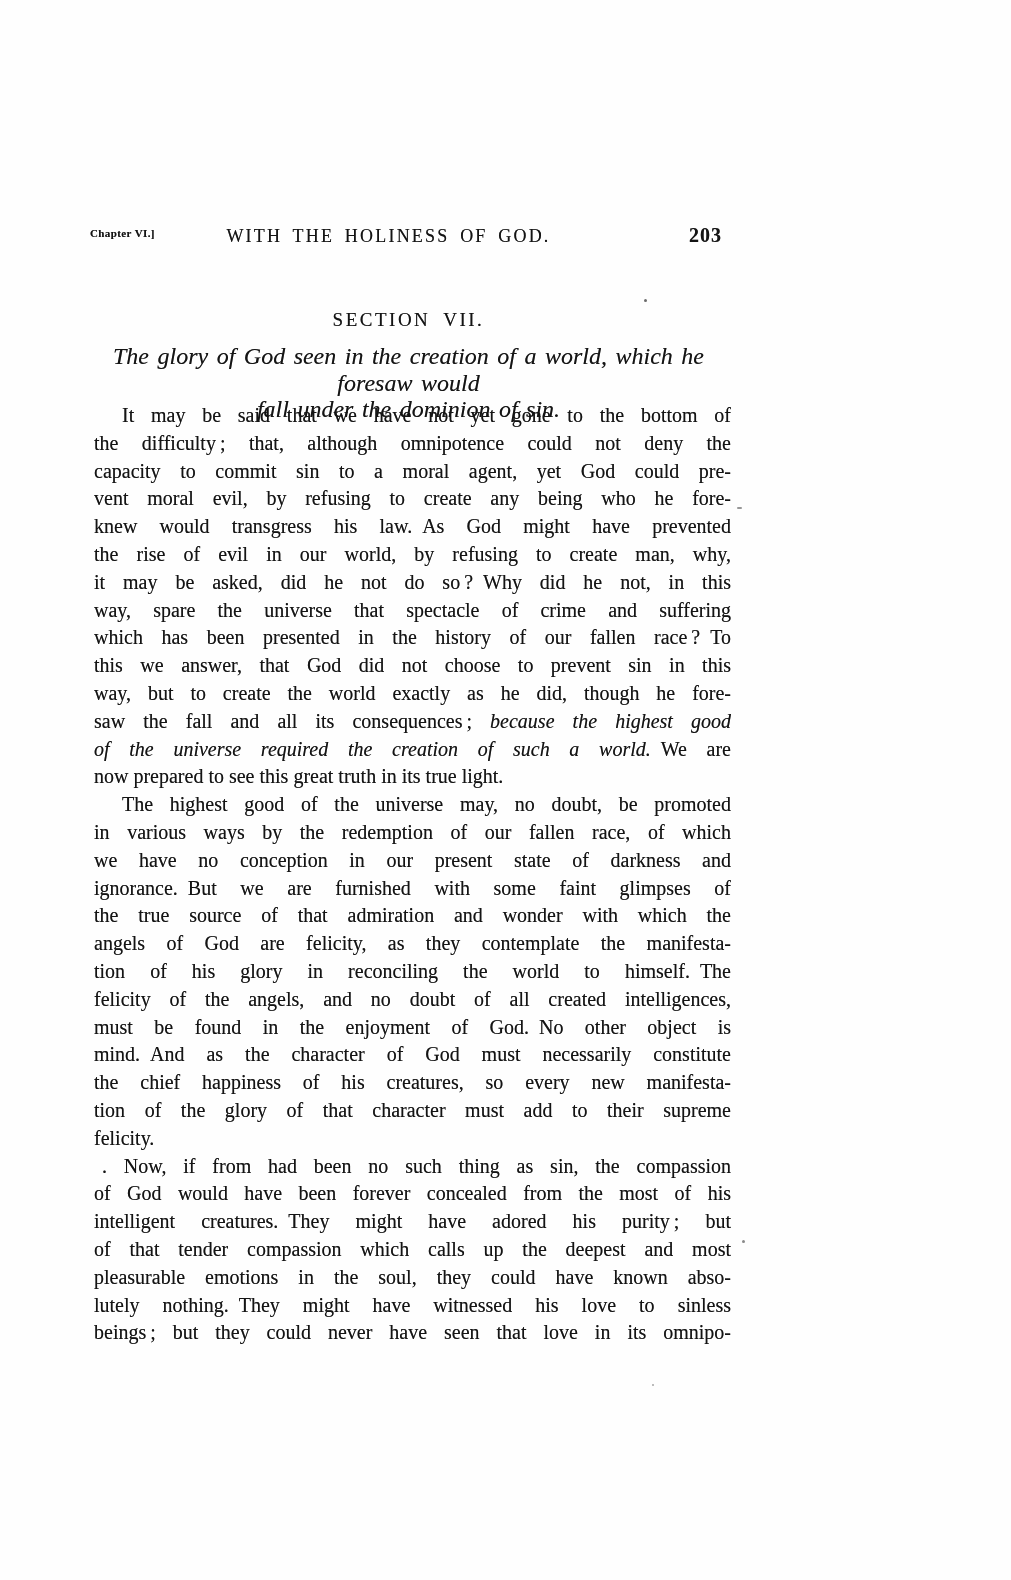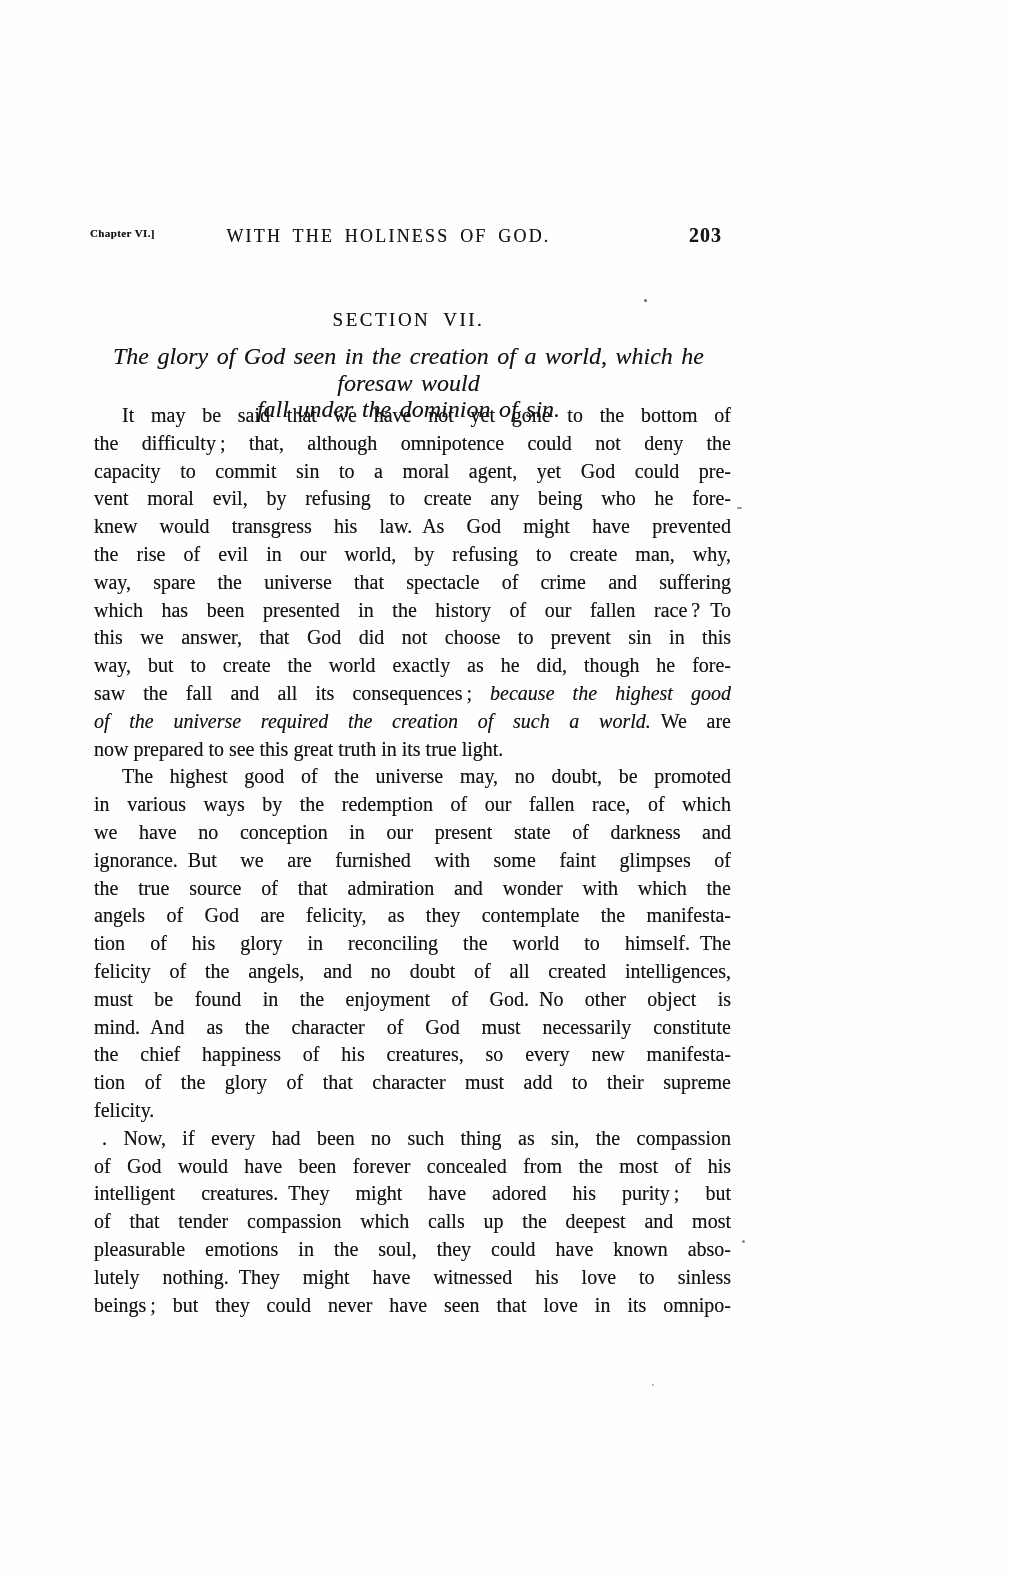--- a/index.html
+++ b/index.html
@@ -134,20 +134,21 @@
 
     <div class="page-body">
 
     <div class="paragraph">
           <div class="line" style="text-indent: 28px;"><span>It may be said that we have not yet gone to the bottom of</span></div>
           <div class="line"><span>the difficulty ; that, although omnipotence could not deny the</span></div>
           <div class="line"><span>capacity to commit sin to a moral agent, yet God could pre-</span></div>
           <div class="line"><span>vent moral evil, by refusing to create any being who he fore-</span></div>
           <div class="line"><span>knew would transgress his law. As God might have prevented</span></div>
           <div class="line"><span>the rise of evil in our world, by refusing to create man, why,</span></div>
+          <div class="line"><span>it may be asked, did he not do so ? Why did he not, in this</span></div>
           <div class="line"><span>way, spare the universe that spectacle of crime and suffering</span></div>
           <div class="line"><span>which has been presented in the history of our fallen race ? To</span></div>
           <div class="line"><span>this we answer, that God did not choose to prevent sin in this</span></div>
           <div class="line"><span>way, but to create the world exactly as he did, though he fore-</span></div>
           <div class="line"><span>saw the fall and all its consequences ; </span><i>because the highest good</i></div>
           <div class="line"><i>of the universe required the creation of such a world.</i><span> We are</span></div>
           <div class="line last"><span>now prepared to see this great truth in its true light.</span></div>
         </div>
         <div class="paragraph">
           <div class="line" style="text-indent: 28px;"><span>The highest good of the universe may, no doubt, be promoted</span></div>
@@ -158,21 +159,21 @@
           <div class="line"><span>angels of God are felicity, as they contemplate the manifesta-</span></div>
           <div class="line"><span>tion of his glory in reconciling the world to himself. The</span></div>
           <div class="line"><span>felicity of the angels, and no doubt of all created intelligences,</span></div>
           <div class="line"><span>must be found in the enjoyment of God. No other object is</span></div>
           <div class="line"><span>mind. And as the character of God must necessarily constitute</span></div>
           <div class="line"><span>the chief happiness of his creatures, so every new manifesta-</span></div>
           <div class="line"><span>tion of the glory of that character must add to their supreme</span></div>
           <div class="line last"><span>felicity.</span></div>
         </div>
         <div class="paragraph">
-          <div class="line" style="text-indent: 8px;"><span>. Now, if every had been no such thing as sin, the compassion</span></div>
+          <div class="line" style="text-indent: 8px;"><span>. Now, if from had been no such thing as sin, the compassion</span></div>
           <div class="line"><span>of God would have been forever concealed from the most of his</span></div>
           <div class="line"><span>intelligent creatures. They might have adored his purity ; but</span></div>
           <div class="line"><span>of that tender compassion which calls up the deepest and most</span></div>
           <div class="line"><span>pleasurable emotions in the soul, they could have known abso-</span></div>
           <div class="line"><span>lutely nothing. They might have witnessed his love to sinless</span></div>
           <div class="line"><span>beings ; but they could never have seen that love in its omnipo-</span></div>
         </div>
       </div>
 
   </div>

